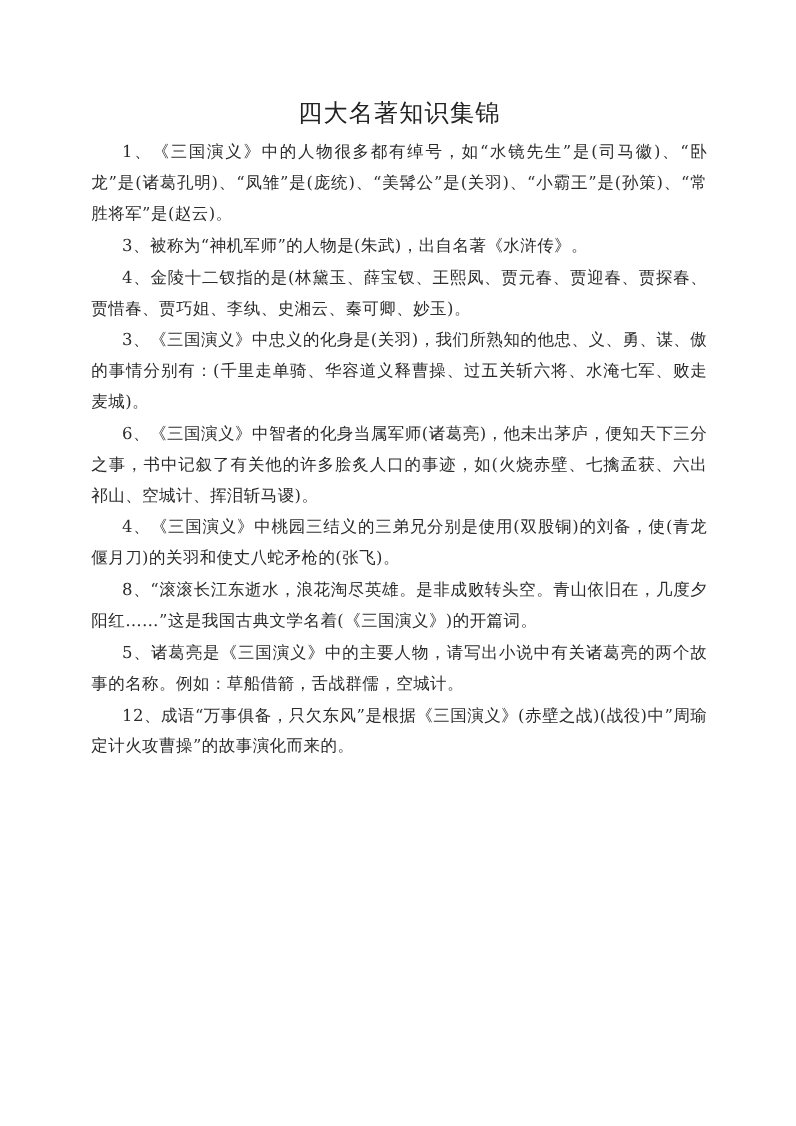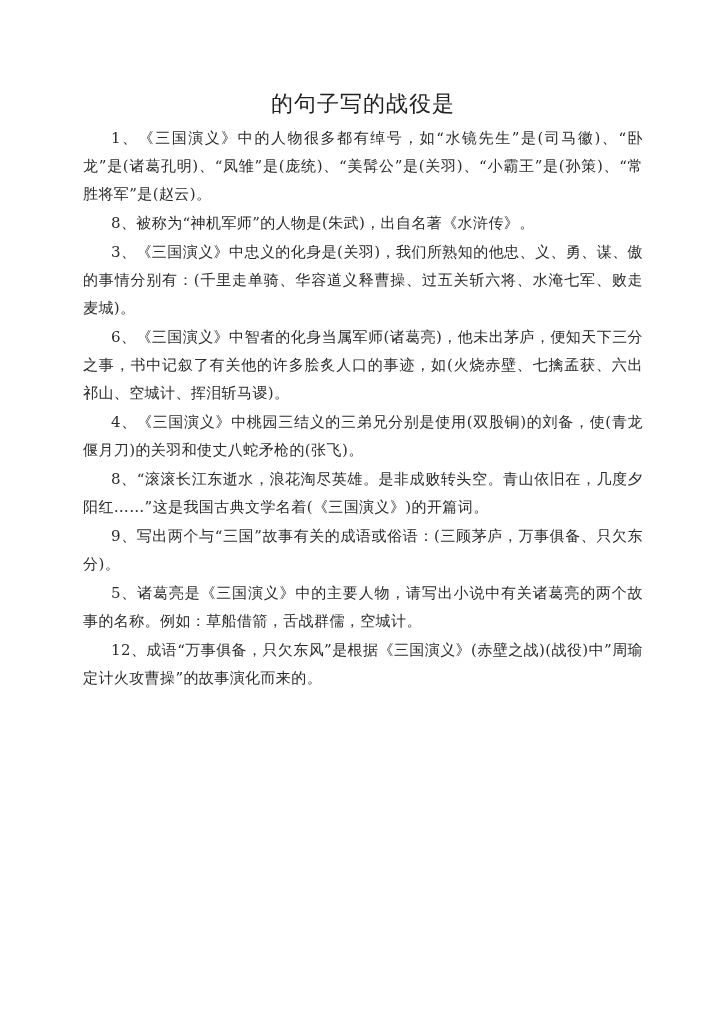--- a/index.html
+++ b/index.html
@@ -37,23 +37,23 @@
       text-align: justify;
       margin: 0 0 1px 0;
       letter-spacing: 0.4px;
       color: #2b2b2b;
     }
   </style>
 </head>
 <body>
 
 <div class="page">
-  <h1 class="title">的句子写的战役是</h1>
+  <h1 class="title">四大名著知识集锦</h1>
   <p class="para">1、《三国演义》中的人物很多都有绰号，如“水镜先生”是(司马徽)、“卧龙”是(诸葛孔明)、“凤雏”是(庞统)、“美髯公”是(关羽)、“小霸王”是(孙策)、“常胜将军”是(赵云)。</p>
-  <p class="para">8、被称为“神机军师”的人物是(朱武)，出自名著《水浒传》。</p>
+  <p class="para">3、被称为“神机军师”的人物是(朱武)，出自名著《水浒传》。</p>
+  <p class="para">4、金陵十二钗指的是(林黛玉、薛宝钗、王熙凤、贾元春、贾迎春、贾探春、贾惜春、贾巧姐、李纨、史湘云、秦可卿、妙玉)。</p>
   <p class="para">3、《三国演义》中忠义的化身是(关羽)，我们所熟知的他忠、义、勇、谋、傲的事情分别有：(千里走单骑、华容道义释曹操、过五关斩六将、水淹七军、败走麦城)。</p>
   <p class="para">6、《三国演义》中智者的化身当属军师(诸葛亮)，他未出茅庐，便知天下三分之事，书中记叙了有关他的许多脍炙人口的事迹，如(火烧赤壁、七擒孟获、六出祁山、空城计、挥泪斩马谡)。</p>
   <p class="para">4、《三国演义》中桃园三结义的三弟兄分别是使用(双股铜)的刘备，使(青龙偃月刀)的关羽和使丈八蛇矛枪的(张飞)。</p>
   <p class="para">8、“滚滚长江东逝水，浪花淘尽英雄。是非成败转头空。青山依旧在，几度夕阳红……”这是我国古典文学名着(《三国演义》)的开篇词。</p>
-  <p class="para">9、写出两个与“三国”故事有关的成语或俗语：(三顾茅庐，万事俱备、只欠东分)。</p>
   <p class="para">5、诸葛亮是《三国演义》中的主要人物，请写出小说中有关诸葛亮的两个故事的名称。例如：草船借箭，舌战群儒，空城计。</p>
   <p class="para">12、成语“万事俱备，只欠东风”是根据《三国演义》(赤壁之战)(战役)中”周瑜定计火攻曹操”的故事演化而来的。</p>
 </div>
 
 </body></html>

